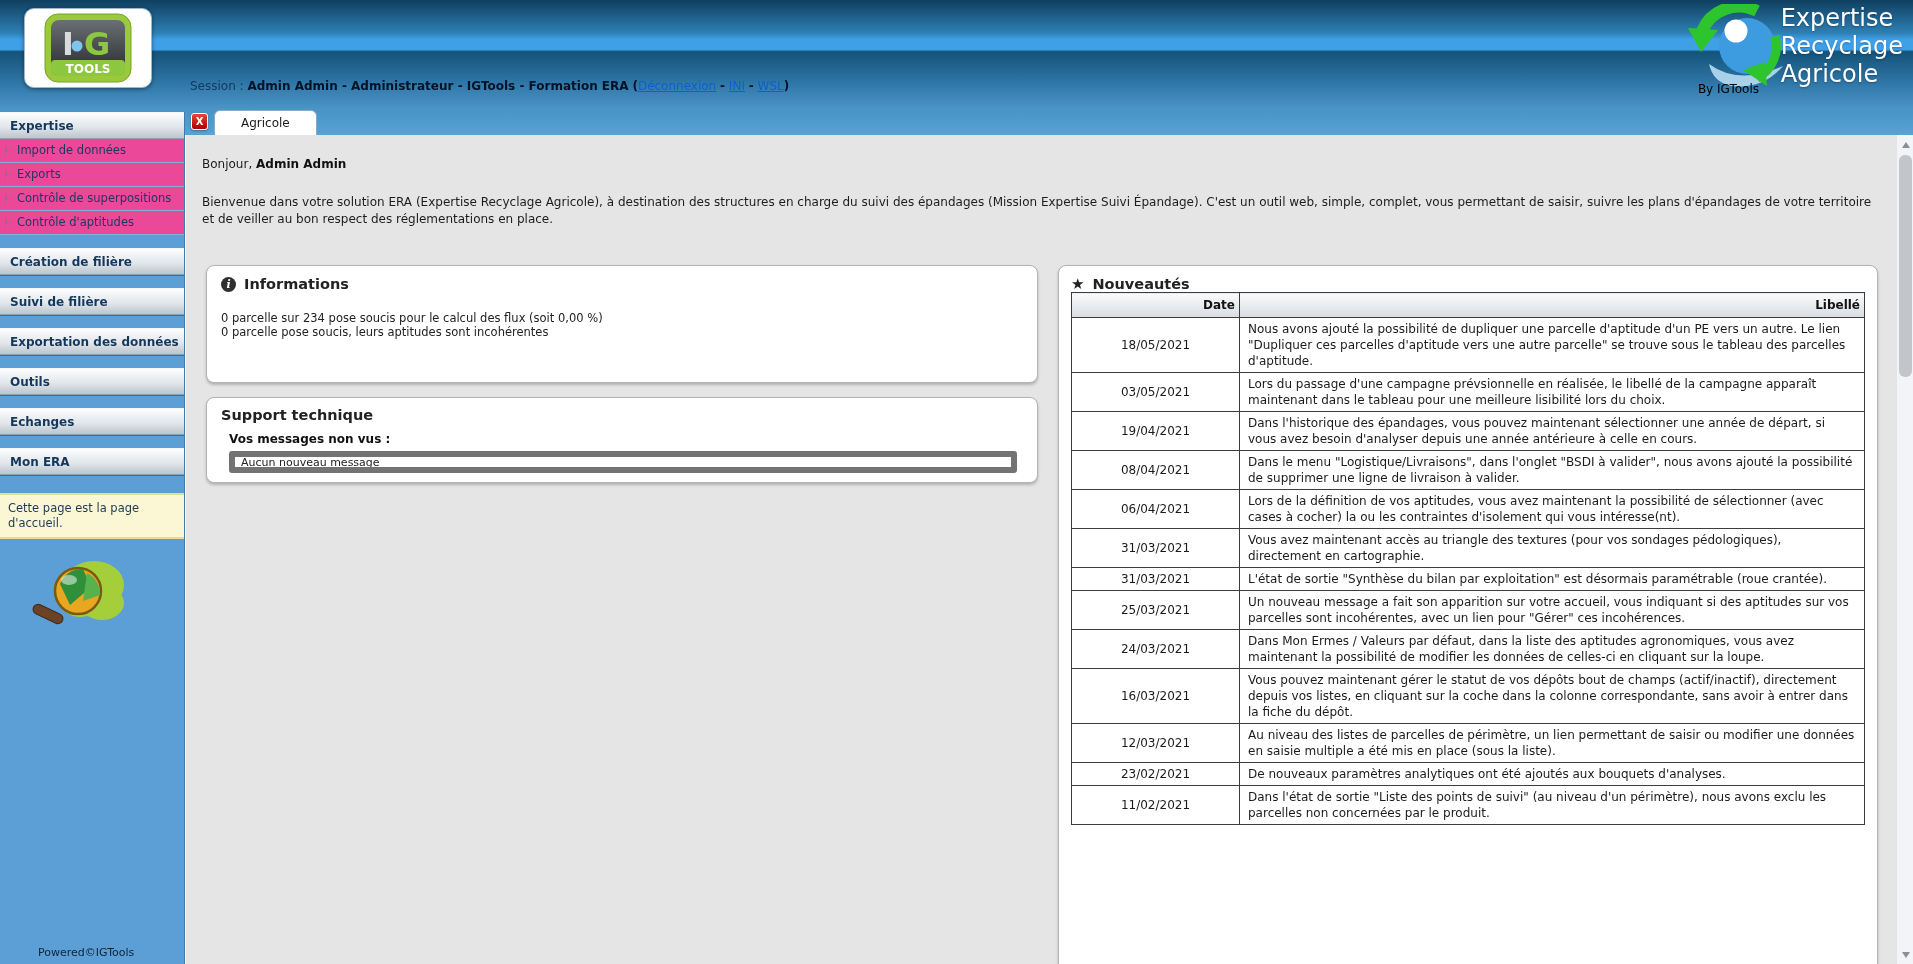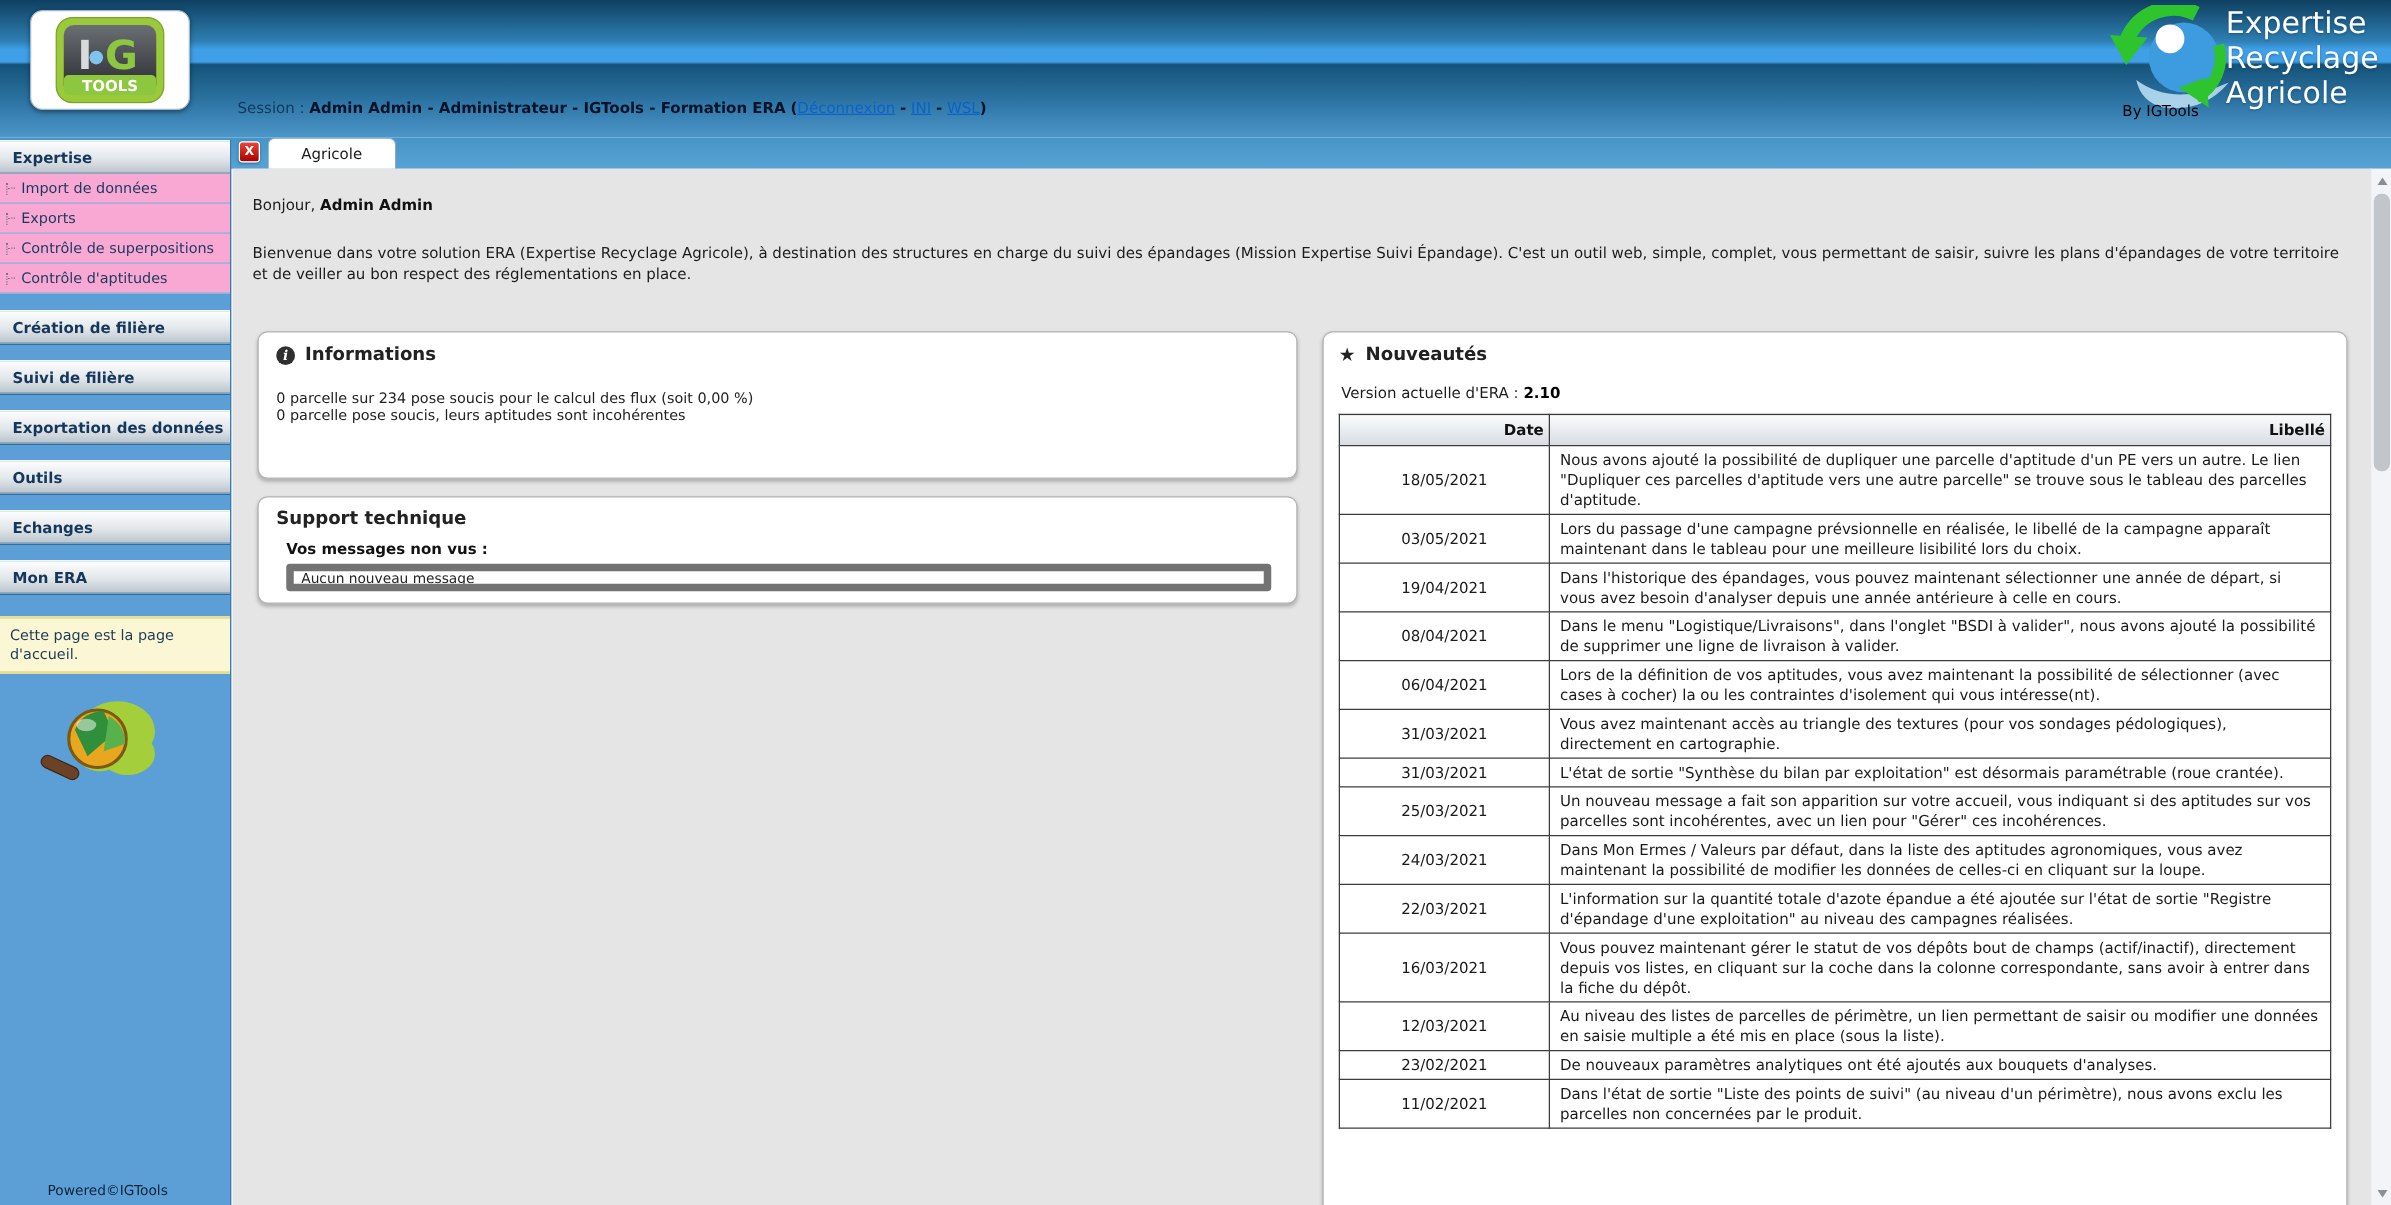--- a/index.html
+++ b/index.html
@@ -32,21 +32,21 @@
   .tab{position:absolute;left:214px;top:0;height:25px;background:#fff;border:1px solid #8aaac6;border-bottom:none;
     border-radius:6px 6px 0 0;padding:0 26px;font-size:12px;color:#1a1a1a;line-height:24px;cursor:pointer}
 
   
   .sidebar{position:absolute;left:0;top:112px;width:185px;height:852px;background:#5C9FD6;border-right:1px solid #3c7dac;z-index:5}
   .menu-header{height:27px;margin-top:13px;cursor:pointer;
     background:linear-gradient(180deg,#fdfdfd 0%,#e2e7eb 55%,#bcc5cd 100%);
     border-top:1px solid #f4f7fa;border-bottom:1px solid #8fa2b2;box-shadow:0 1px 0 #2f6e9e;
     color:#15375c;font-weight:bold;font-size:12px;line-height:26px;padding-left:10px}
   .menu-header:first-child{margin-top:0}
-  .menu-item{height:24px;background:#f9a8d4;border-bottom:1px solid #7db3dd;color:#173a5e;font-size:11.5px;
+  .menu-item{height:24px;background:#ec4899;border-bottom:1px solid #7db3dd;color:#173a5e;font-size:11.5px;
     line-height:23px;padding-left:17px;position:relative;cursor:pointer}
   .branch{position:absolute;left:5px;top:7px;width:6px;height:10px;border-left:1px dotted #777}
   .branch::after{content:"";position:absolute;left:0;top:4px;width:6px;border-top:1px dotted #777}
   .note{margin-top:18px;background:#FBF6D3;border-top:2px solid #E6DC8E;border-bottom:2px solid #E6DC8E;
     padding:6px 8px;font-size:11.5px;line-height:15px;color:#1d3a57}
   .magwrap{margin:16px 0 0 30px}
   .powered{position:absolute;bottom:5px;left:38px;font-size:11px;color:#0e2438}
 
   
   .content{position:absolute;left:186px;top:135px;width:1710px;height:829px;background:#e5e5e5;overflow:hidden}
@@ -205,24 +205,20 @@
           <input class="sup-input" type="text" readonly="" value="Aucun nouveau message" style="">
         </section>
       </div>
 
       <div class="col-right">
         <section class="panel panel-news">
           <div class="panel-title">
             <span class="star-icon">★</span>
             <span>Nouveautés</span>
           </div>
-          <div class="version-line">
-            <span>Version actuelle d'ERA :</span>
-            <b>2.10</b>
-          </div>
           <table class="news">
             <thead>
               <tr>
                 <th>Date</th>
                 <th>Libellé</th>
               </tr>
             </thead>
             <tbody>
                 <tr>
     <td class="date">18/05/2021</td>
@@ -254,24 +250,20 @@
   </tr>
                 <tr>
     <td class="date">25/03/2021</td>
     <td class="lib">Un nouveau message a fait son apparition sur votre accueil, vous indiquant si des aptitudes sur vos parcelles sont incohérentes, avec un lien pour "Gérer" ces incohérences.</td>
   </tr>
                 <tr>
     <td class="date">24/03/2021</td>
     <td class="lib">Dans Mon Ermes / Valeurs par défaut, dans la liste des aptitudes agronomiques, vous avez maintenant la possibilité de modifier les données de celles-ci en cliquant sur la loupe.</td>
   </tr>
                 <tr>
-    <td class="date">22/03/2021</td>
-    <td class="lib">L'information sur la quantité totale d'azote épandue a été ajoutée sur l'état de sortie "Registre d'épandage d'une exploitation" au niveau des campagnes réalisées.</td>
-  </tr>
-                <tr>
     <td class="date">16/03/2021</td>
     <td class="lib">Vous pouvez maintenant gérer le statut de vos dépôts bout de champs (actif/inactif), directement depuis vos listes, en cliquant sur la coche dans la colonne correspondante, sans avoir à entrer dans la fiche du dépôt.</td>
   </tr>
                 <tr>
     <td class="date">12/03/2021</td>
     <td class="lib">Au niveau des listes de parcelles de périmètre, un lien permettant de saisir ou modifier une données en saisie multiple a été mis en place (sous la liste).</td>
   </tr>
                 <tr>
     <td class="date">23/02/2021</td>
     <td class="lib">De nouveaux paramètres analytiques ont été ajoutés aux bouquets d'analyses.</td>

